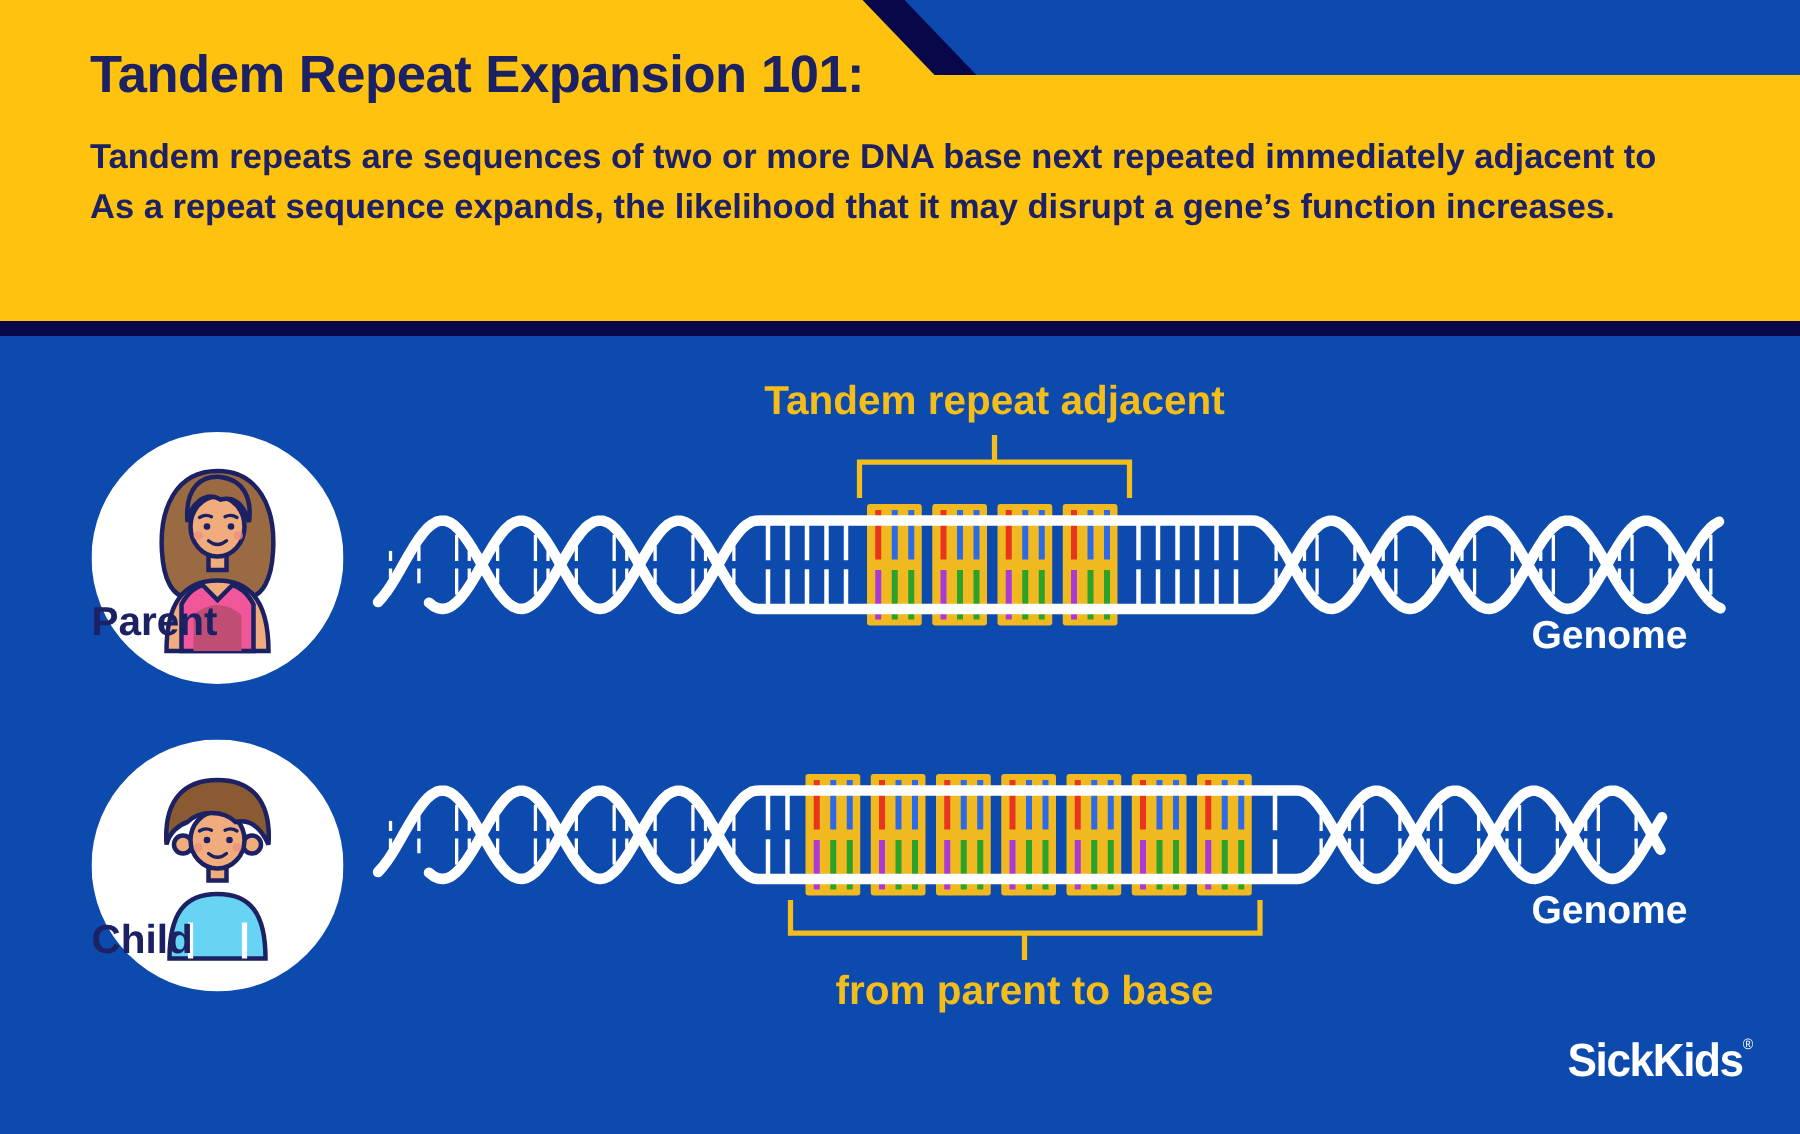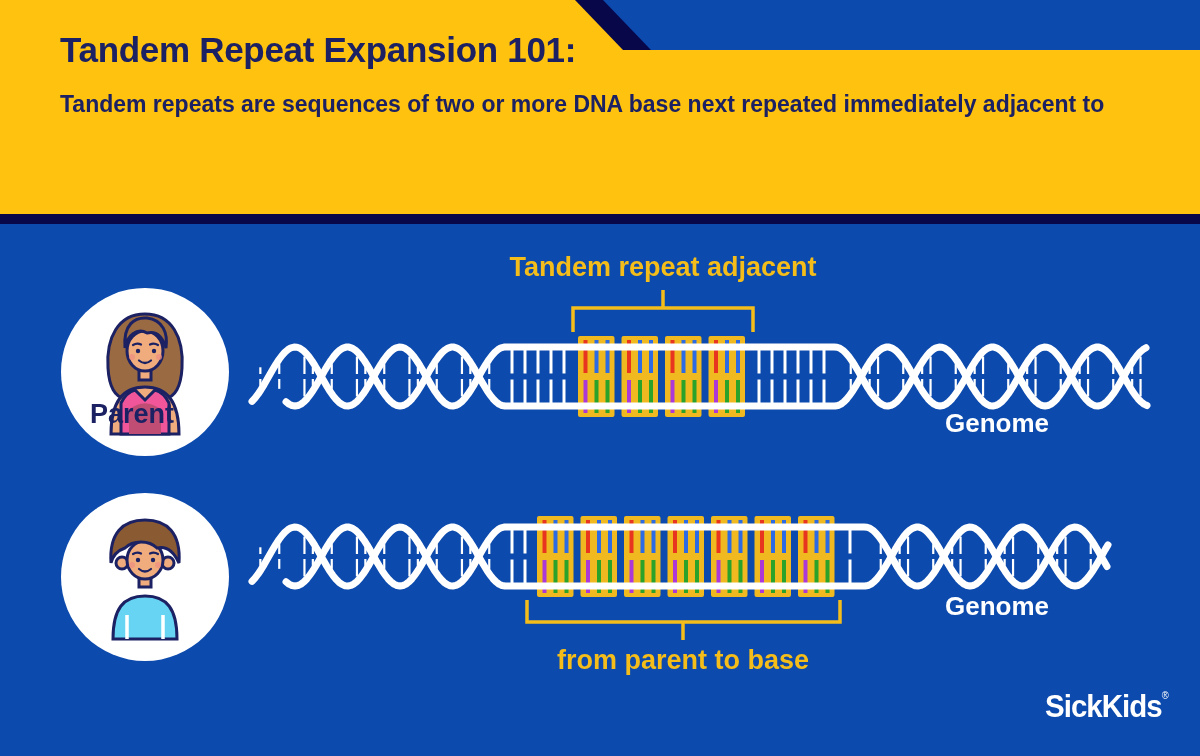--- a/index.html
+++ b/index.html
@@ -13,25 +13,25 @@
   .title{position:absolute;left:60px;top:30px;font-size:35px;font-weight:800;letter-spacing:-.3px;color:var(--title-navy,#1B2163);}
   .intro{position:absolute;left:60px;top:88px;width:1100px;font-size:23px;font-weight:700;line-height:32.5px;color:var(--title-navy,#1B2163);}
 
   
   .annot{position:absolute;text-align:center;font-weight:700;font-size:27px;color:var(--label-yellow,#F4BD1A);}
   .annot-parent{left:463px;top:252px;width:400px;}
   .annot-child{left:483px;top:644px;width:400px;line-height:33px;}
   .bracket{position:absolute;overflow:visible;}
   .bracket polyline{fill:none;stroke:var(--label-yellow,#F4BD1A);stroke-width:3.5;}
 
-  .genome{position:absolute;left:945px;width:180px;text-align:left;font-size:26px;font-weight:600;color:#fff;}
+  .genome{position:absolute;left:945px;width:180px;text-align:right;font-size:26px;font-weight:600;color:#fff;}
   .genome-parent{top:408px;}
   .genome-child{top:591px;}
 
-  .person-label{position:absolute;left:48px;width:168px;text-align:center;font-size:27px;font-weight:700;color:var(--title-navy,#1B2163);}
+  .person-label{position:absolute;left:61px;width:168px;text-align:left;font-size:27px;font-weight:700;color:var(--title-navy,#1B2163);}
   .person-label-parent{top:399px;}
   .person-label-child{top:611px;}
 
   .avatar{position:absolute;width:168px;height:168px;}
   .avatar-parent{left:61px;top:288px;}
   .avatar-child{left:61px;top:493px;}
   .outline{stroke:var(--title-navy,#1B2163);stroke-width:3;}
   .skin{fill:var(--avatar-skin,#F0AC7C);}
   .hair-p{fill:var(--avatar-hair-parent,#9A6A42);}
   .hair-c{fill:var(--avatar-hair-child,#8A5A33);}
@@ -50,20 +50,21 @@
 <div id="poster">
 
   <div class="header">
     <svg class="header-notch" viewBox="0 0 1200 214" aria-hidden="true">
       <polygon points="601,0 1200,0 1200,50 649,50" fill="var(--body-blue,#0C4AAD)"></polygon>
       <polygon points="575,0 603,0 651,50 623,50" fill="var(--navy,#07074A)"></polygon>
     </svg>
     <div class="title">Tandem Repeat Expansion 101:</div>
     <div class="intro">
       <div>Tandem repeats are sequences of two or more DNA base next repeated immediately adjacent to</div>
+      <div>As a repeat sequence expands, the likelihood that it may disrupt a gene’s function increases.</div>
     </div>
   </div>
   <div class="divider"></div>
 
   <svg class="avatar avatar-parent" viewBox="0 0 168 168">
     <circle cx="84" cy="84" r="84" fill="#fff"></circle>
     <g>
       <path class="hair-p outline" d="M84,26 C57,26 45,50 47,80 C48,98 54,110 64,110 L104,110 C114,110 120,98 121,80 C123,50 111,26 84,26 Z"></path>
       <path class="skin outline" d="M78,78 h12 v14 h-12 z"></path>
       <ellipse class="skin outline" cx="84" cy="63" rx="18" ry="20"></ellipse>
@@ -220,20 +221,21 @@
       <path class="thin" d="M89,60.5 Q93,58.5 97,61"></path>
       <circle cx="77" cy="67" r="2.2" fill="#1B2163"></circle>
       <circle cx="92" cy="67" r="2.2" fill="#1B2163"></circle>
       <circle cx="71" cy="72" r="3" fill="#EE8F80" opacity=".75"></circle>
       <circle cx="97" cy="72" r="3" fill="#EE8F80" opacity=".75"></circle>
       <path class="thin" d="M78,76 Q84,81 90,76"></path>
       <path class="outline" fill="var(--avatar-cyan,#67D4F4)" d="M52,146 C52,116 62,103 84,103 C106,103 116,116 116,146 Z"></path>
       <path d="M66,122 L66,146 M102,122 L102,146" stroke="#fff" stroke-width="3.5" fill="none"></path>
     </g>
   </svg>
+  <div class="person-label person-label-child">Child</div>
 
   <svg class="dna dna-child" viewBox="0 0 900 125">
       <rect x="287" y="16" width="36.5" height="81" rx="2" fill="#F0B91F"></rect>
       <rect x="330.5" y="16" width="36.5" height="81" rx="2" fill="#F0B91F"></rect>
       <rect x="374" y="16" width="36.5" height="81" rx="2" fill="#F0B91F"></rect>
       <rect x="417.5" y="16" width="36.5" height="81" rx="2" fill="#F0B91F"></rect>
       <rect x="461" y="16" width="36.5" height="81" rx="2" fill="#F0B91F"></rect>
       <rect x="504.5" y="16" width="36.5" height="81" rx="2" fill="#F0B91F"></rect>
       <rect x="548" y="16" width="36.5" height="81" rx="2" fill="#F0B91F"></rect>
       <line x1="294.5" y1="20" x2="294.5" y2="53" stroke="#E8351F" stroke-width="4"></line>

